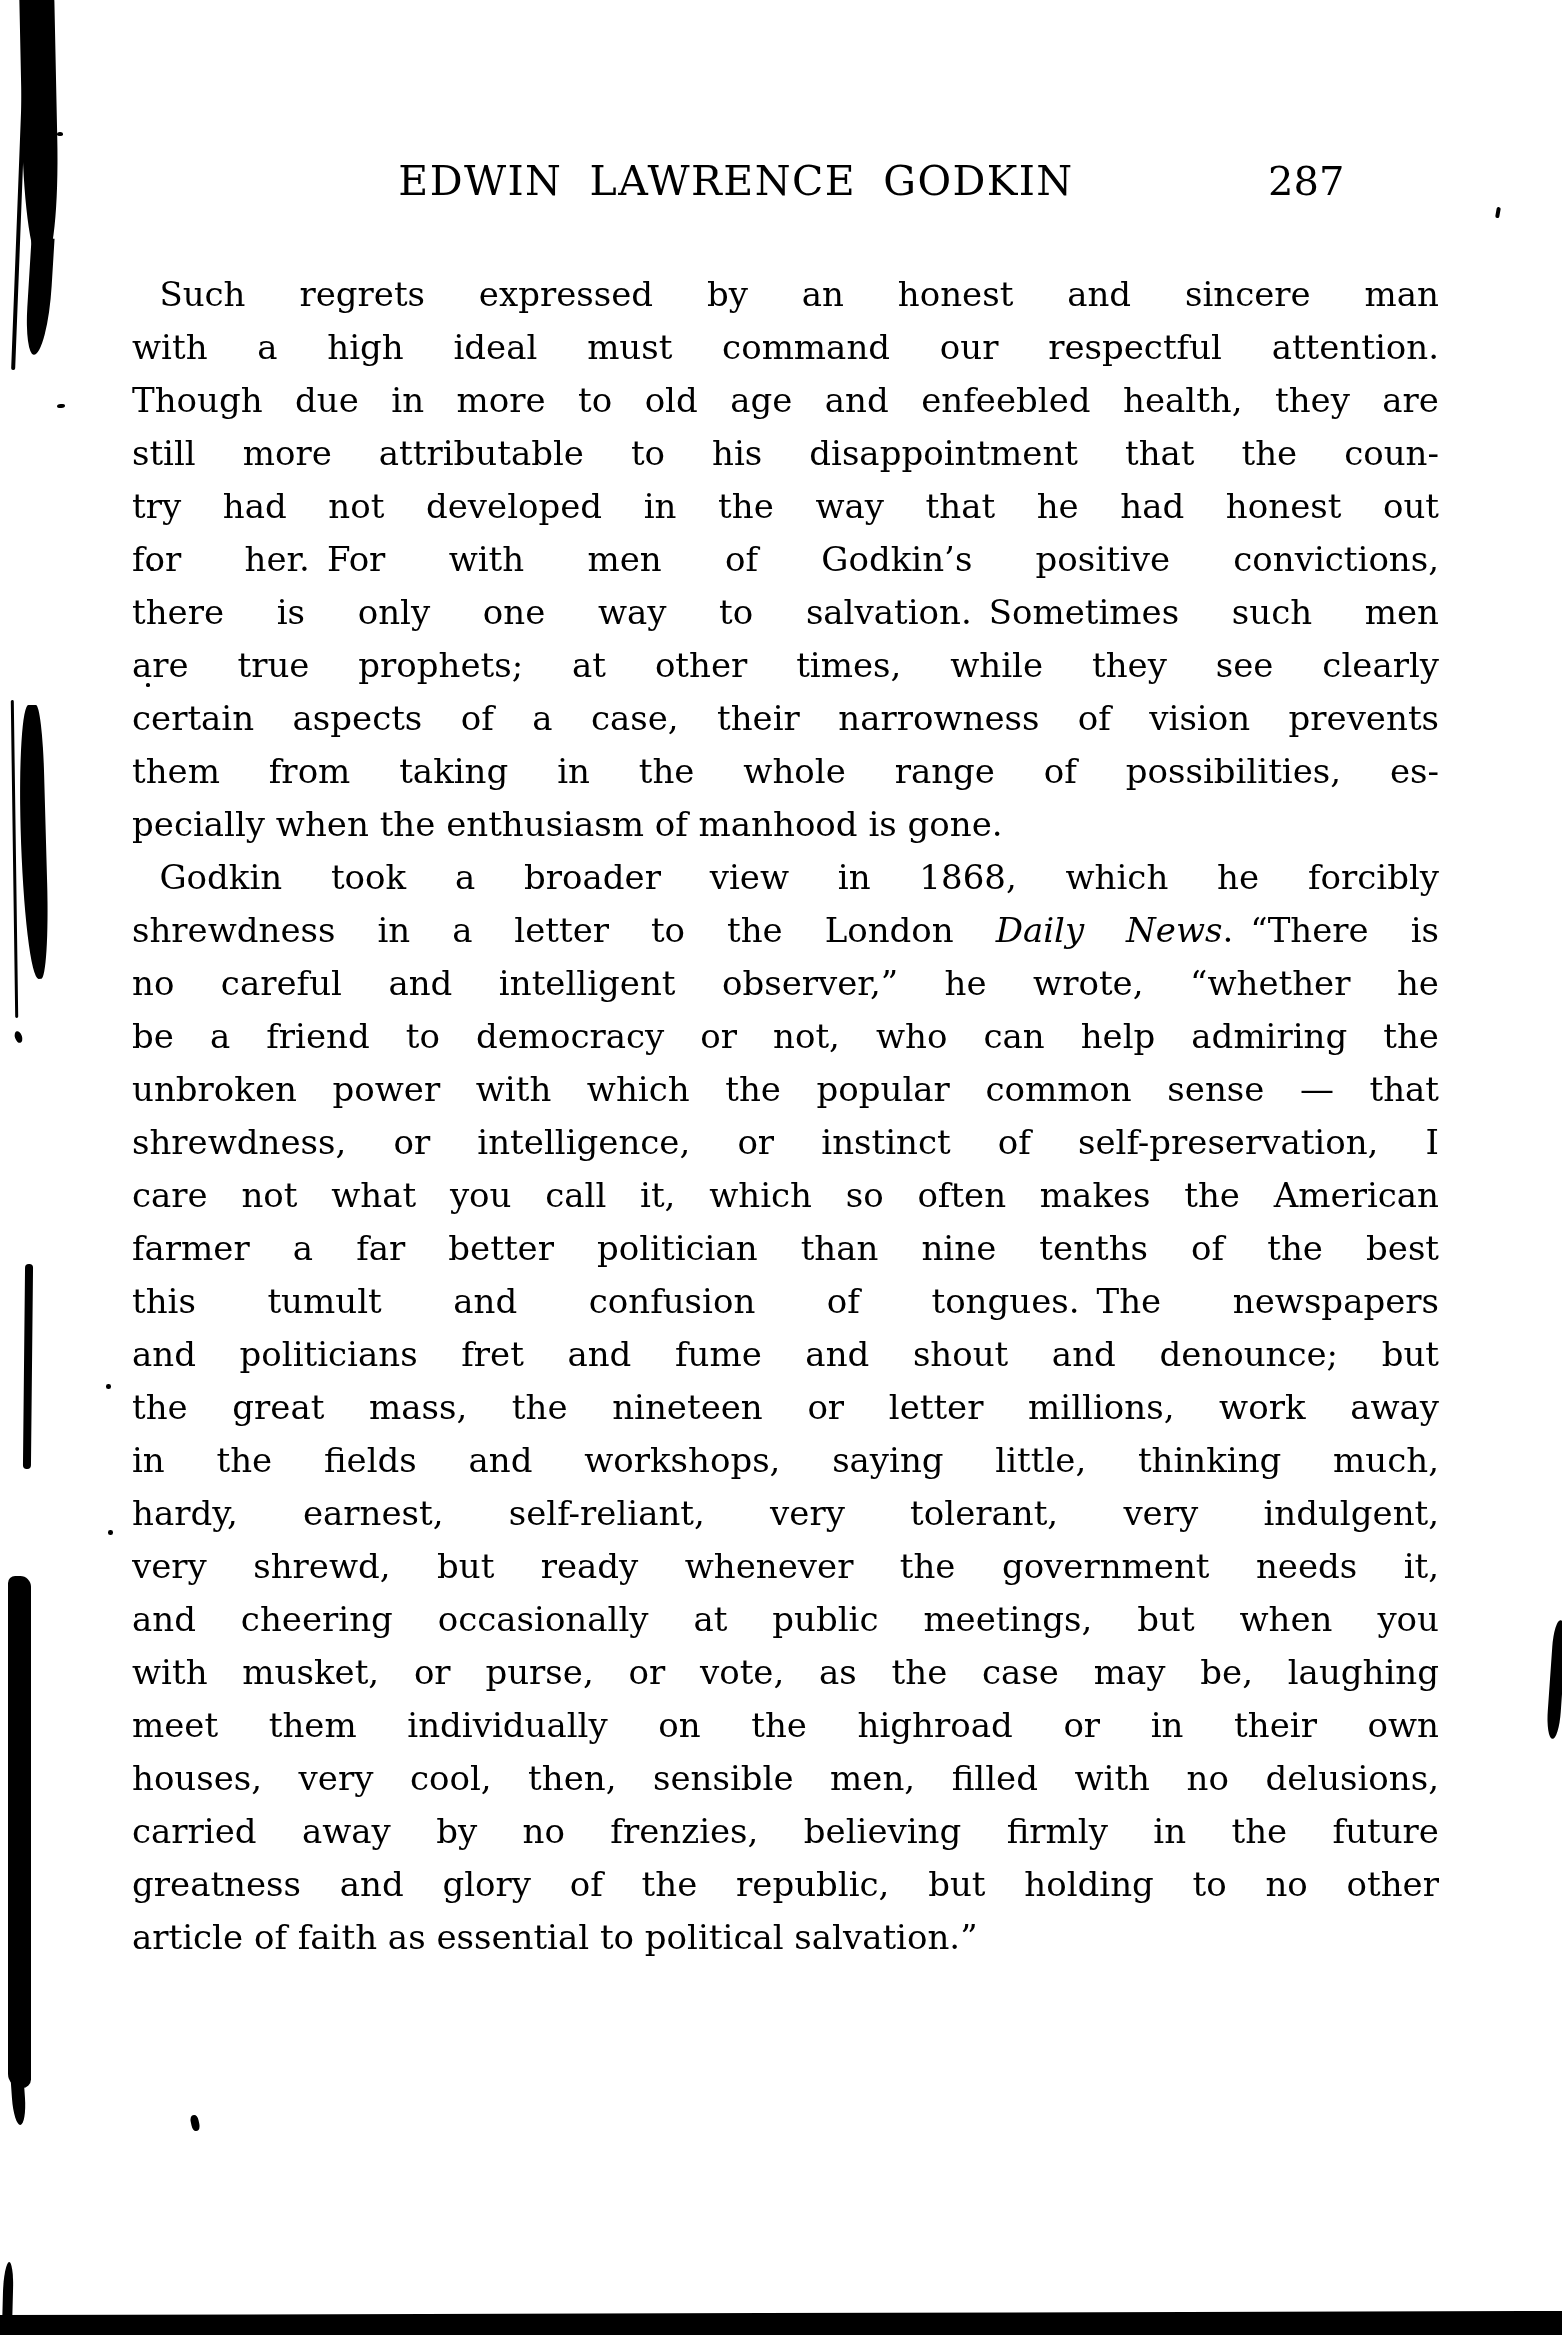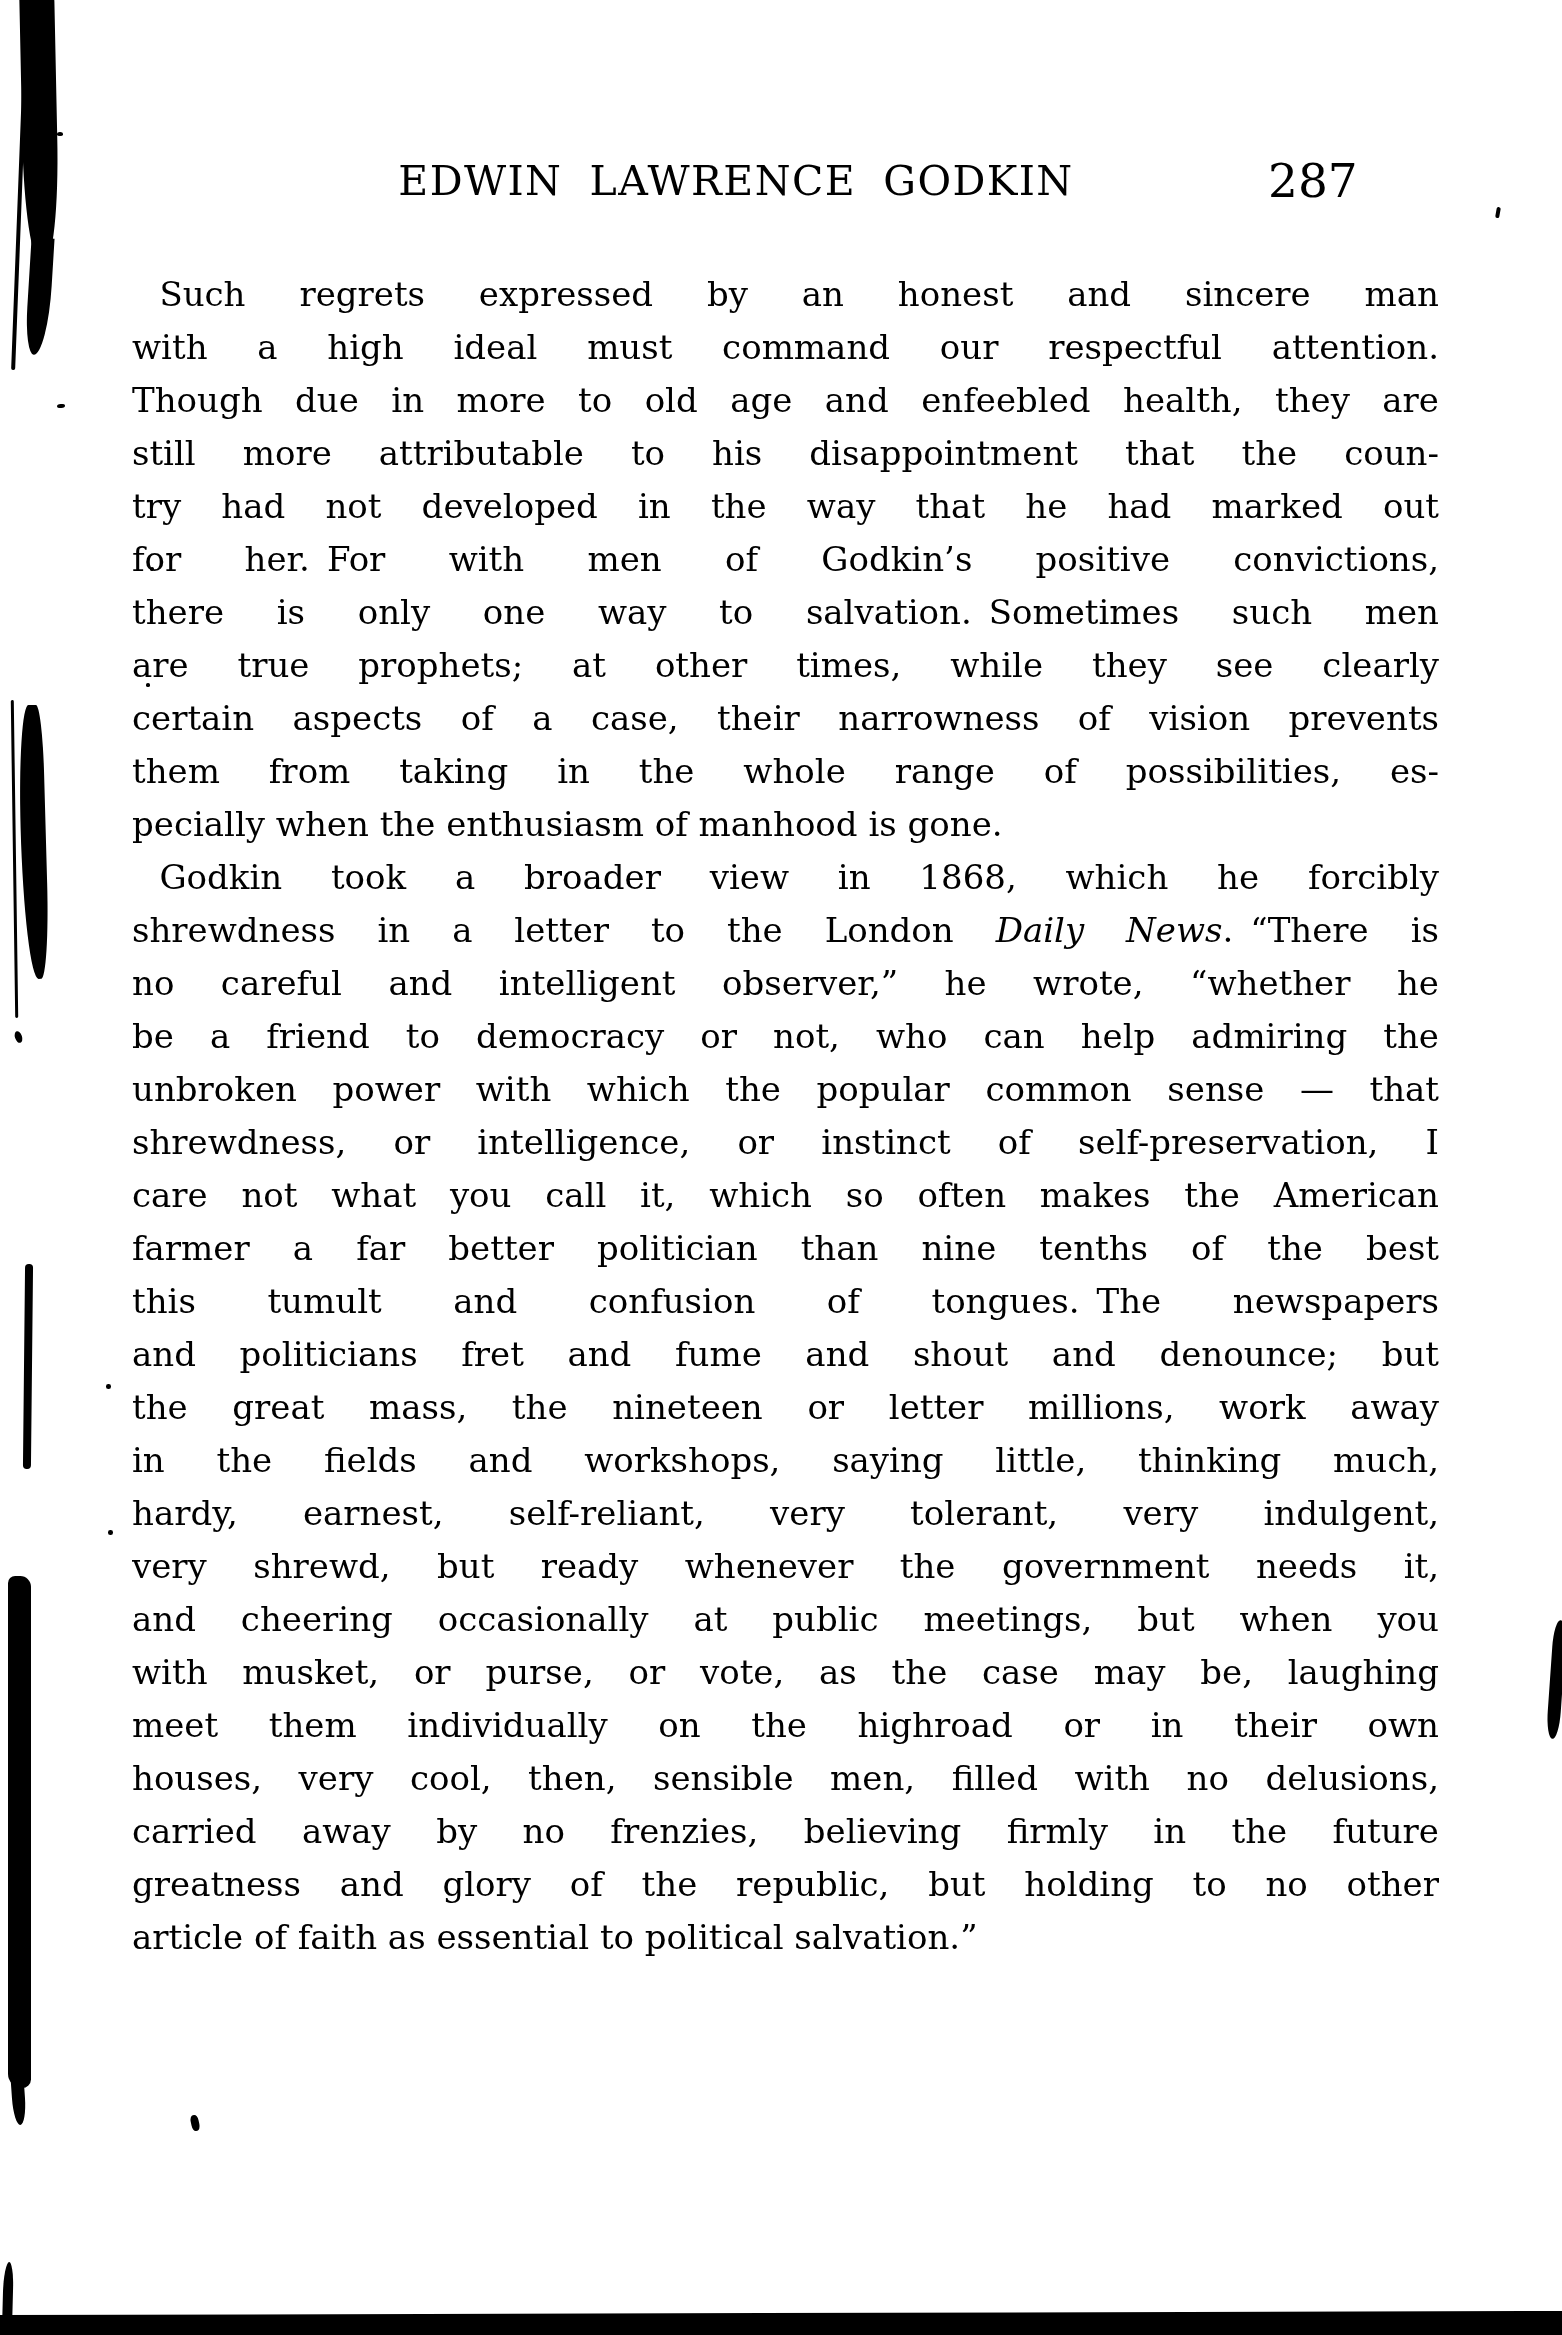--- a/index.html
+++ b/index.html
@@ -13,21 +13,21 @@
   }
   .header-title{
     position:absolute;top:157px;left:736px;
     transform:translateX(-50%);
     font-size:41px;line-height:48px;
     letter-spacing:1.4px;word-spacing:12.8px;
     white-space:nowrap;
   }
   .page-number{
     position:absolute;top:157px;left:1268px;
-    font-size:47px;line-height:48px;
+    font-size:40px;line-height:48px;
   }
   .text-block{
     position:absolute;left:132px;top:268px;width:1307px;
     font-size:34px;
   }
   .paragraph{margin:0;}
   .line{
     height:53px;line-height:53px;
     overflow:hidden;
     text-align:justify;
@@ -71,21 +71,21 @@
   <div class="header-title">EDWIN LAWRENCE GODKIN</div>
 
   <div class="page-number">287</div>
 
   <div class="text-block">
       <div class="paragraph">
         <div class="line first"><span>Such regrets expressed by an honest and sincere man</span></div>
         <div class="line"><span>with a high ideal must command our respectful attention.</span></div>
         <div class="line"><span>Though due in more to old age and enfeebled health, they are</span></div>
         <div class="line"><span>still more attributable to his disappointment that the coun-</span></div>
-        <div class="line"><span>try had not developed in the way that he had marked out</span></div>
+        <div class="line"><span>try had not developed in the way that he had honest out</span></div>
         <div class="line"><span>for her. For with men of Godkin’s positive convictions,</span></div>
         <div class="line"><span>there is only one way to salvation. Sometimes such men</span></div>
         <div class="line"><span>are true prophets; at other times, while they see clearly</span></div>
         <div class="line"><span>certain aspects of a case, their narrowness of vision prevents</span></div>
         <div class="line"><span>them from taking in the whole range of possibilities, es-</span></div>
         <div class="line last"><span>pecially when the enthusiasm of manhood is gone.</span></div>
       </div>
       <div class="paragraph">
         <div class="line first"><span>Godkin took a broader view in 1868, which he forcibly</span></div>
         <div class="line"><span>shrewdness in a letter to the London </span><span class="it">Daily News</span><span>. “There is</span></div>

